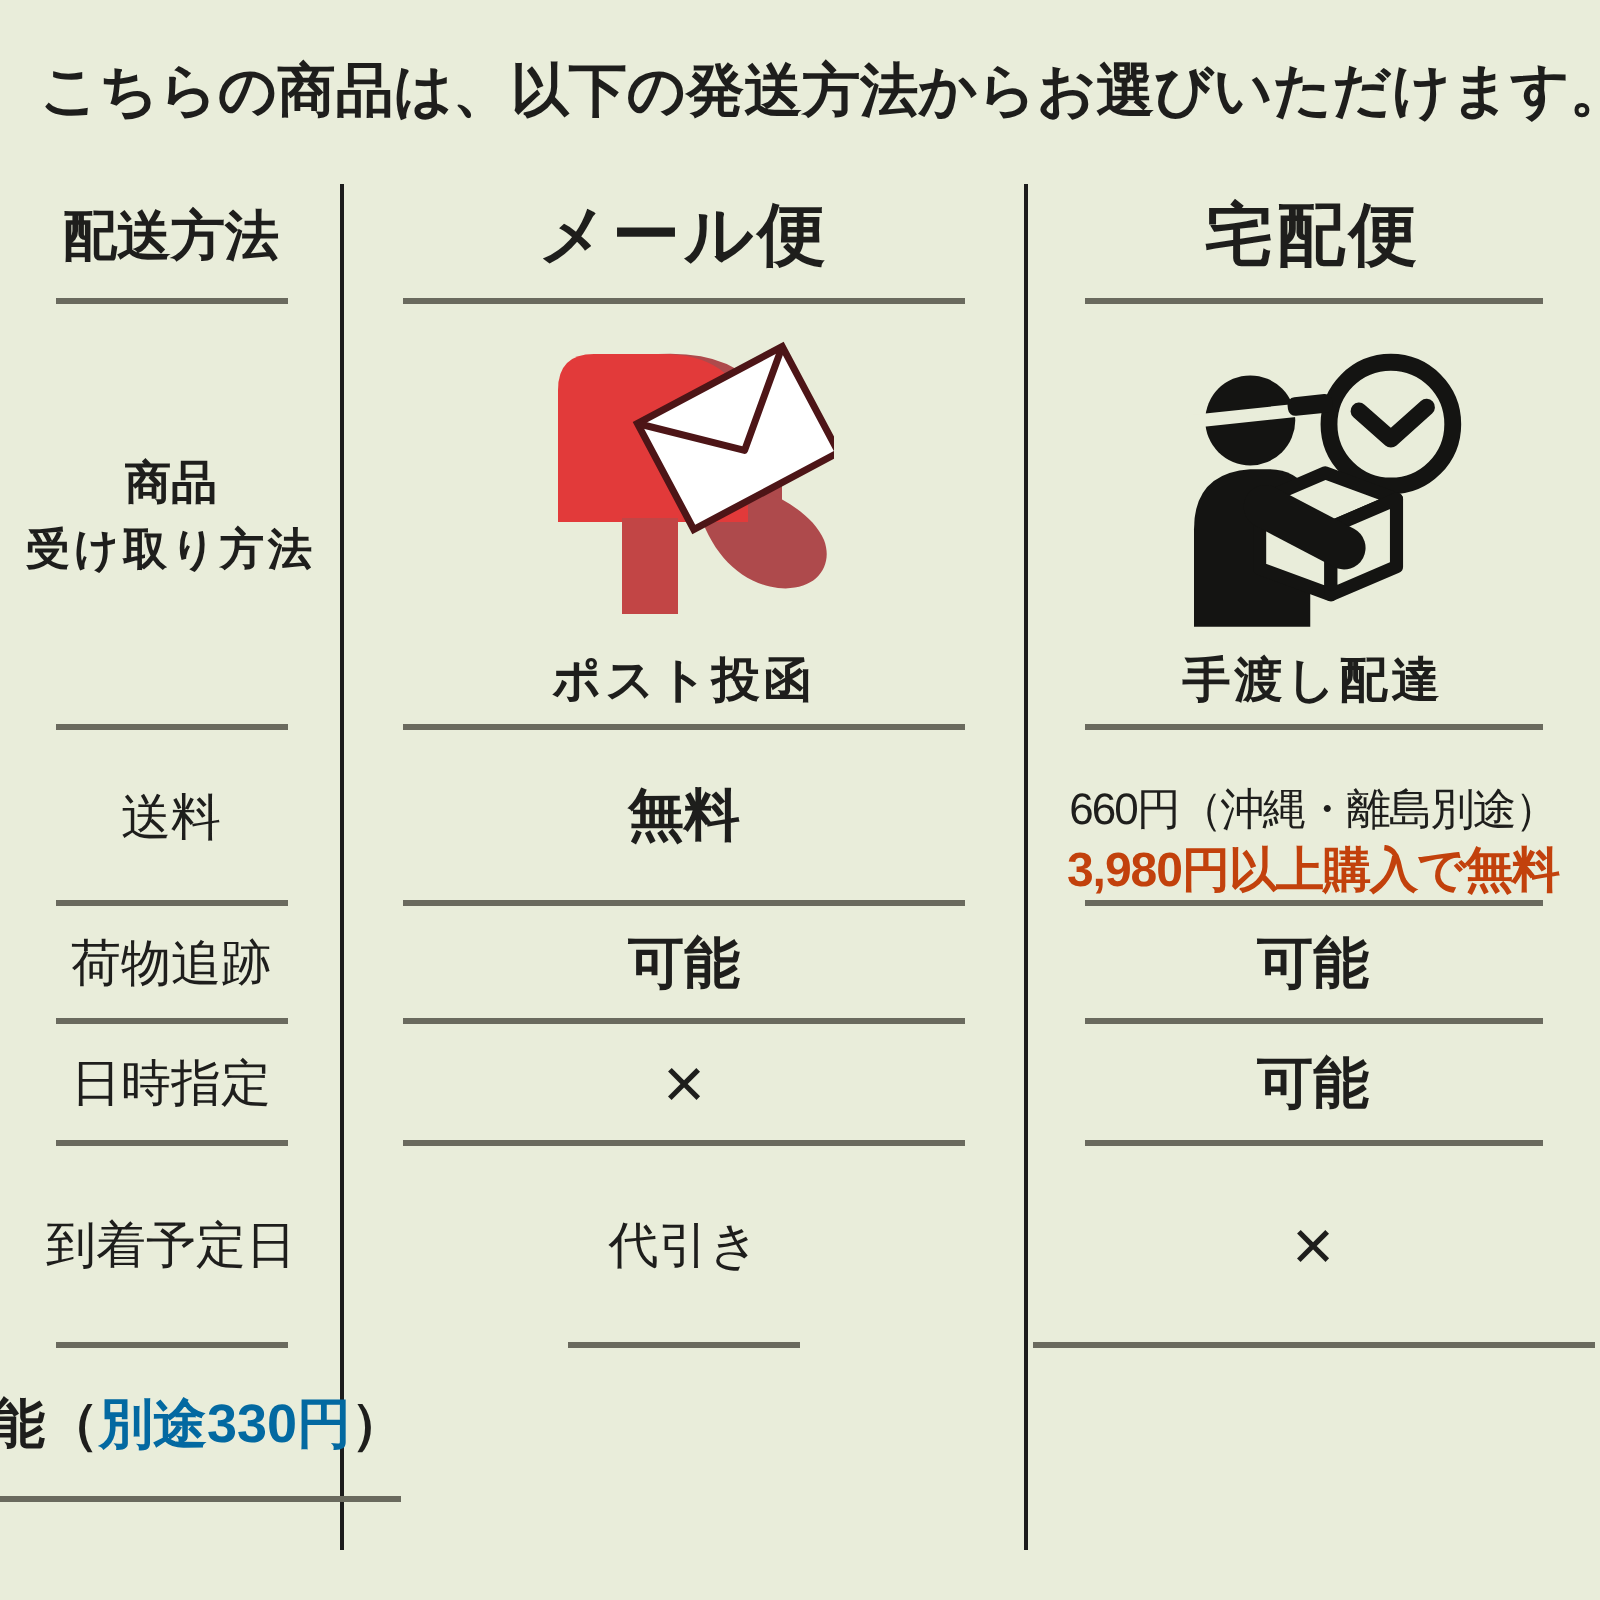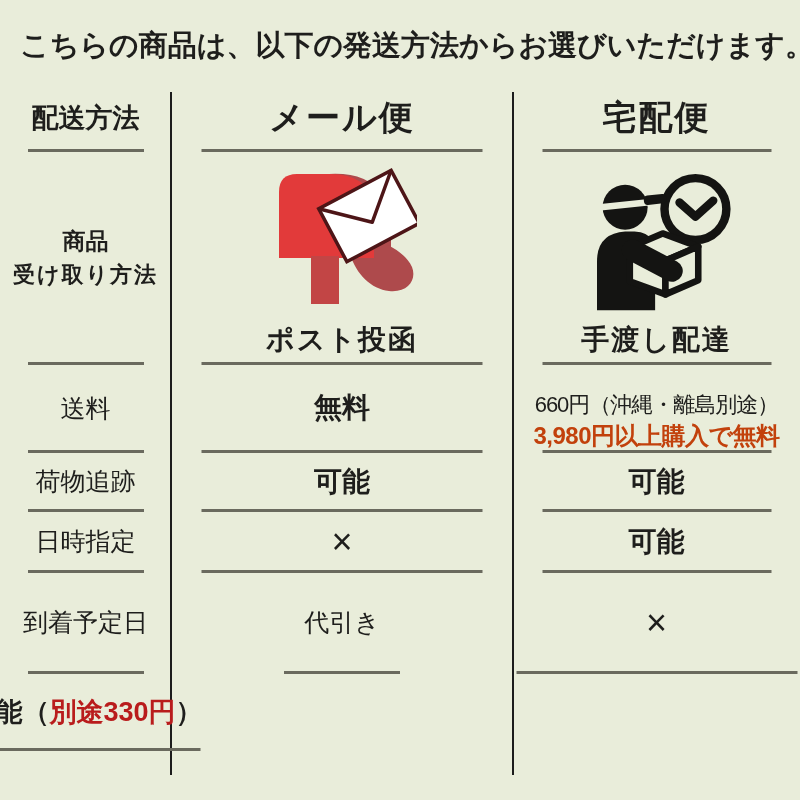--- a/index.html
+++ b/index.html
@@ -46,23 +46,23 @@
   .hdr-big { font-size:34px; font-weight:bold; letter-spacing:2px; }
   .rowlabel { font-size:25px; font-weight:normal; white-space:nowrap; }
   .recv-l1 { font-size:23px; font-weight:bold; line-height:1.5; }
   .recv-l2 { font-size:22px; font-weight:bold; letter-spacing:2px; line-height:1.5; white-space:nowrap; }
   .val { font-size:28px; font-weight:bold; }
   .cross { font-size:36px; font-weight:500; }
   .fee-line1 { font-size:22px; font-weight:normal; letter-spacing:-1px; line-height:31px; white-space:nowrap;margin-top:24px; }
   .fee-line2 { font-size:24px; font-weight:bold; letter-spacing:-0.5px; line-height:32px; color:#c2410c; white-space:nowrap; }
   .arr { font-size:27px; font-weight:bold; line-height:36px; white-space:nowrap; }
   .arr-sm { font-size:25px; font-weight:bold; line-height:36px; letter-spacing:-1px; white-space:nowrap; }
-  .caption { font-size:28px; font-weight:bold; letter-spacing:2px; margin-top:6px; white-space:nowrap; }
+  .caption { font-size:24px; font-weight:bold; letter-spacing:2px; margin-top:6px; white-space:nowrap; }
   .cod-mixed { font-size:27px; font-weight:bold; white-space:nowrap; }
-  .cod-mixed .red { color:#b91c1c; }
+  .cod-mixed .red { color:#0369a1; }
   .iconbox { width:150px; height:150px; margin-top:8px; }
   svg { display:block; }
 </style>
 </head>
 <body>
 
 <div class="page">
 
   <div class="title">こちらの商品は、以下の発送方法からお選びいただけます。</div>
 

